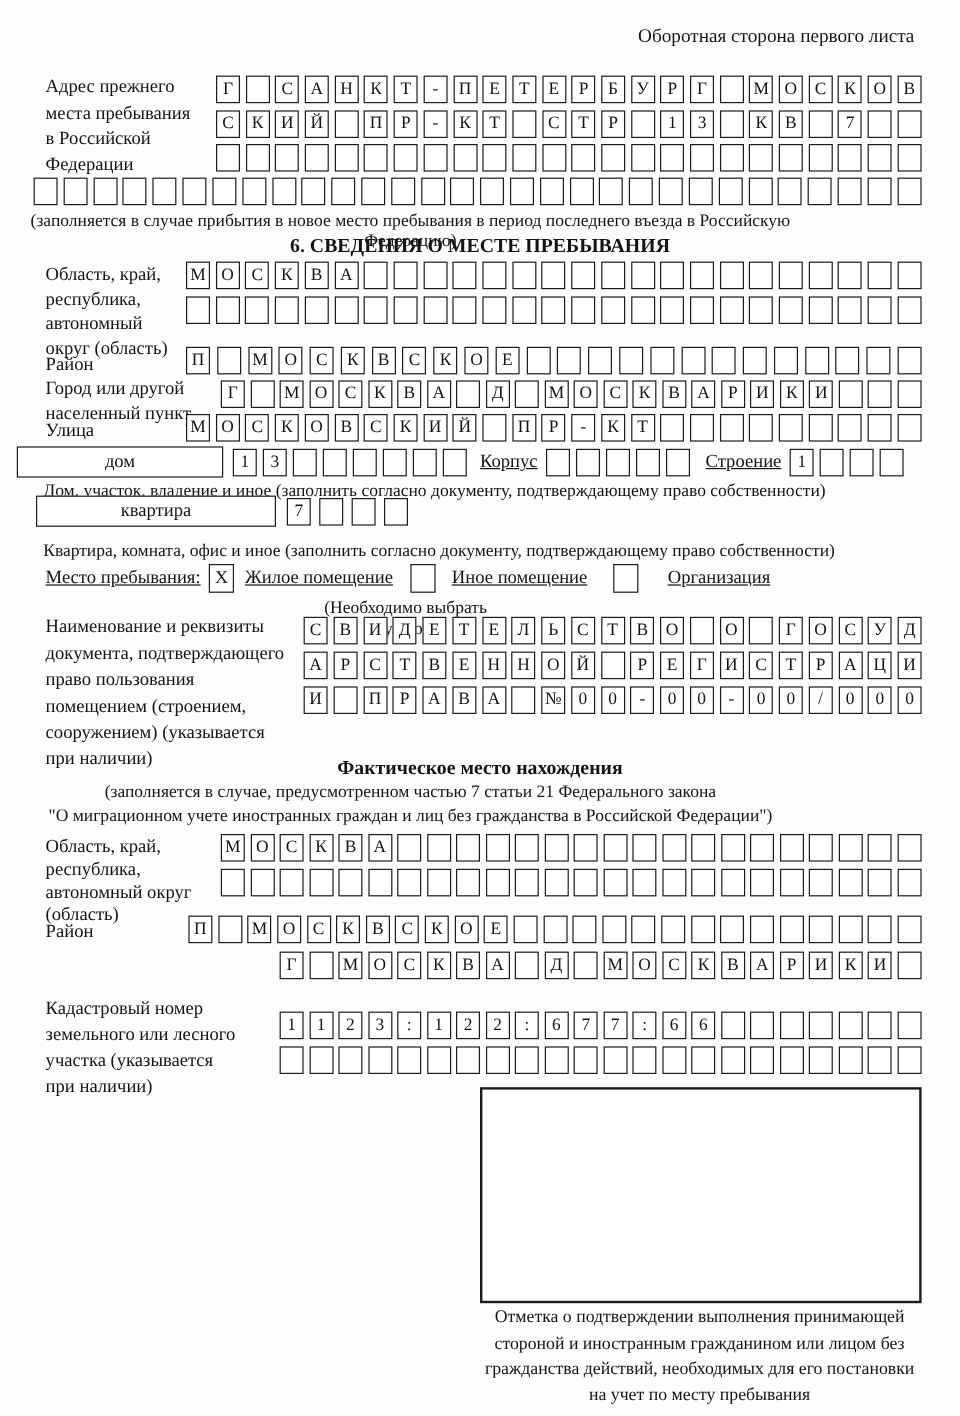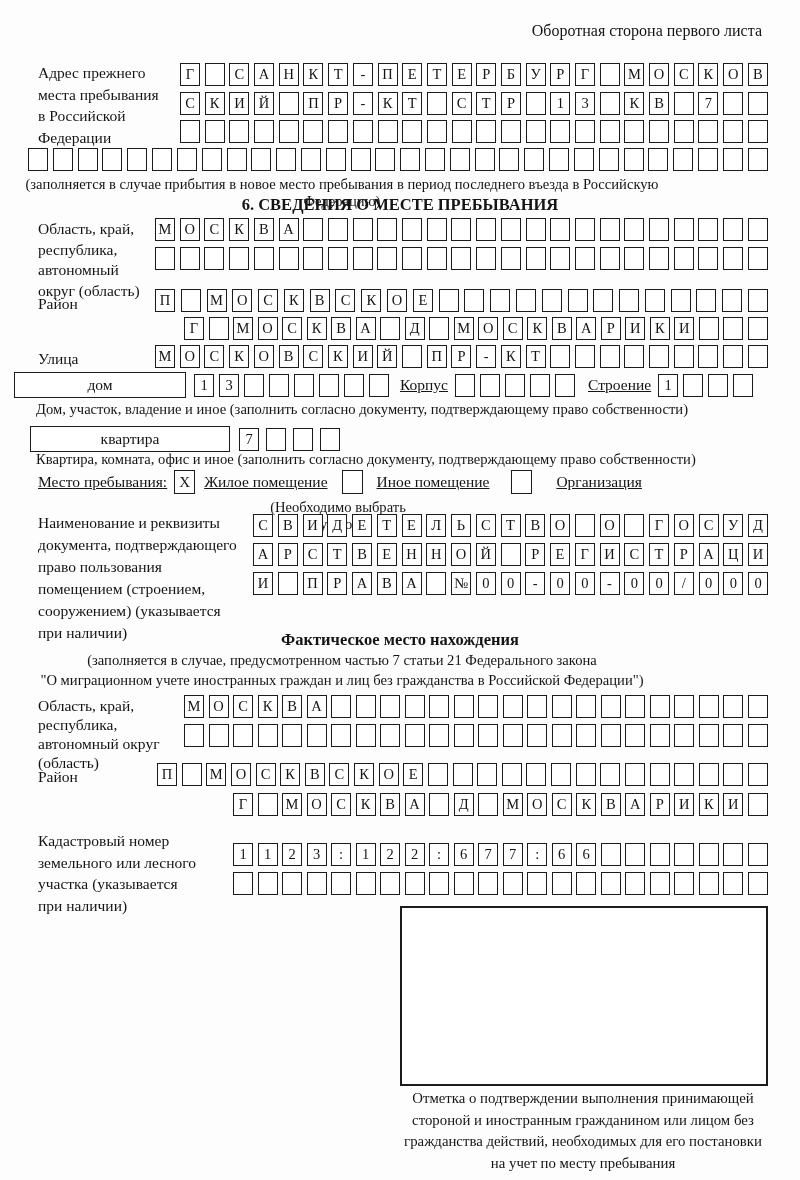--- a/index.html
+++ b/index.html
@@ -249,20 +249,22 @@
       <span class="cell"></span>
       <span class="cell"></span>
       <span class="cell"></span>
       <span class="cell"></span>
       <span class="cell"></span>
       <span class="cell"></span>
       <span class="cell"></span>
       <span class="cell"></span>
     </div>
 
+  <div class="lbl lbl-tight" style="top:314px; left:38px;">Город или другой
+населенный пункт</div>
   <div class="cellrow" style="top:317px; left:184px; width:584px;">
       <span class="cell">Г</span>
       <span class="cell"></span>
       <span class="cell">М</span>
       <span class="cell">О</span>
       <span class="cell">С</span>
       <span class="cell">К</span>
       <span class="cell">В</span>
       <span class="cell">А</span>
       <span class="cell"></span>
@@ -335,21 +337,21 @@
     <span class="lbl-inline" style="margin-left:13px; margin-right:7px;">Строение</span>
     <span class="cellgroup">
         <span class="cell">1</span>
         <span class="cell"></span>
         <span class="cell"></span>
         <span class="cell"></span>
       </span>
   </div>
   <div class="note" style="top:401px; left:36px;">Дом, участок, владение и иное (заполнить согласно документу, подтверждающему право собственности)</div>
 
-  <div class="flexrow" style="top:426px; left:30px;">
+  <div class="flexrow" style="top:413px; left:30px;">
     <span class="fieldbox" style="width:200px;">квартира</span>
     <span class="cellgroup" style="margin-left:9px; gap:7px;">
         <span class="cell">7</span>
         <span class="cell"></span>
         <span class="cell"></span>
         <span class="cell"></span>
       </span>
   </div>
   <div class="note" style="top:451px; left:36px;">Квартира, комната, офис и иное (заполнить согласно документу, подтверждающему право собственности)</div>
 

